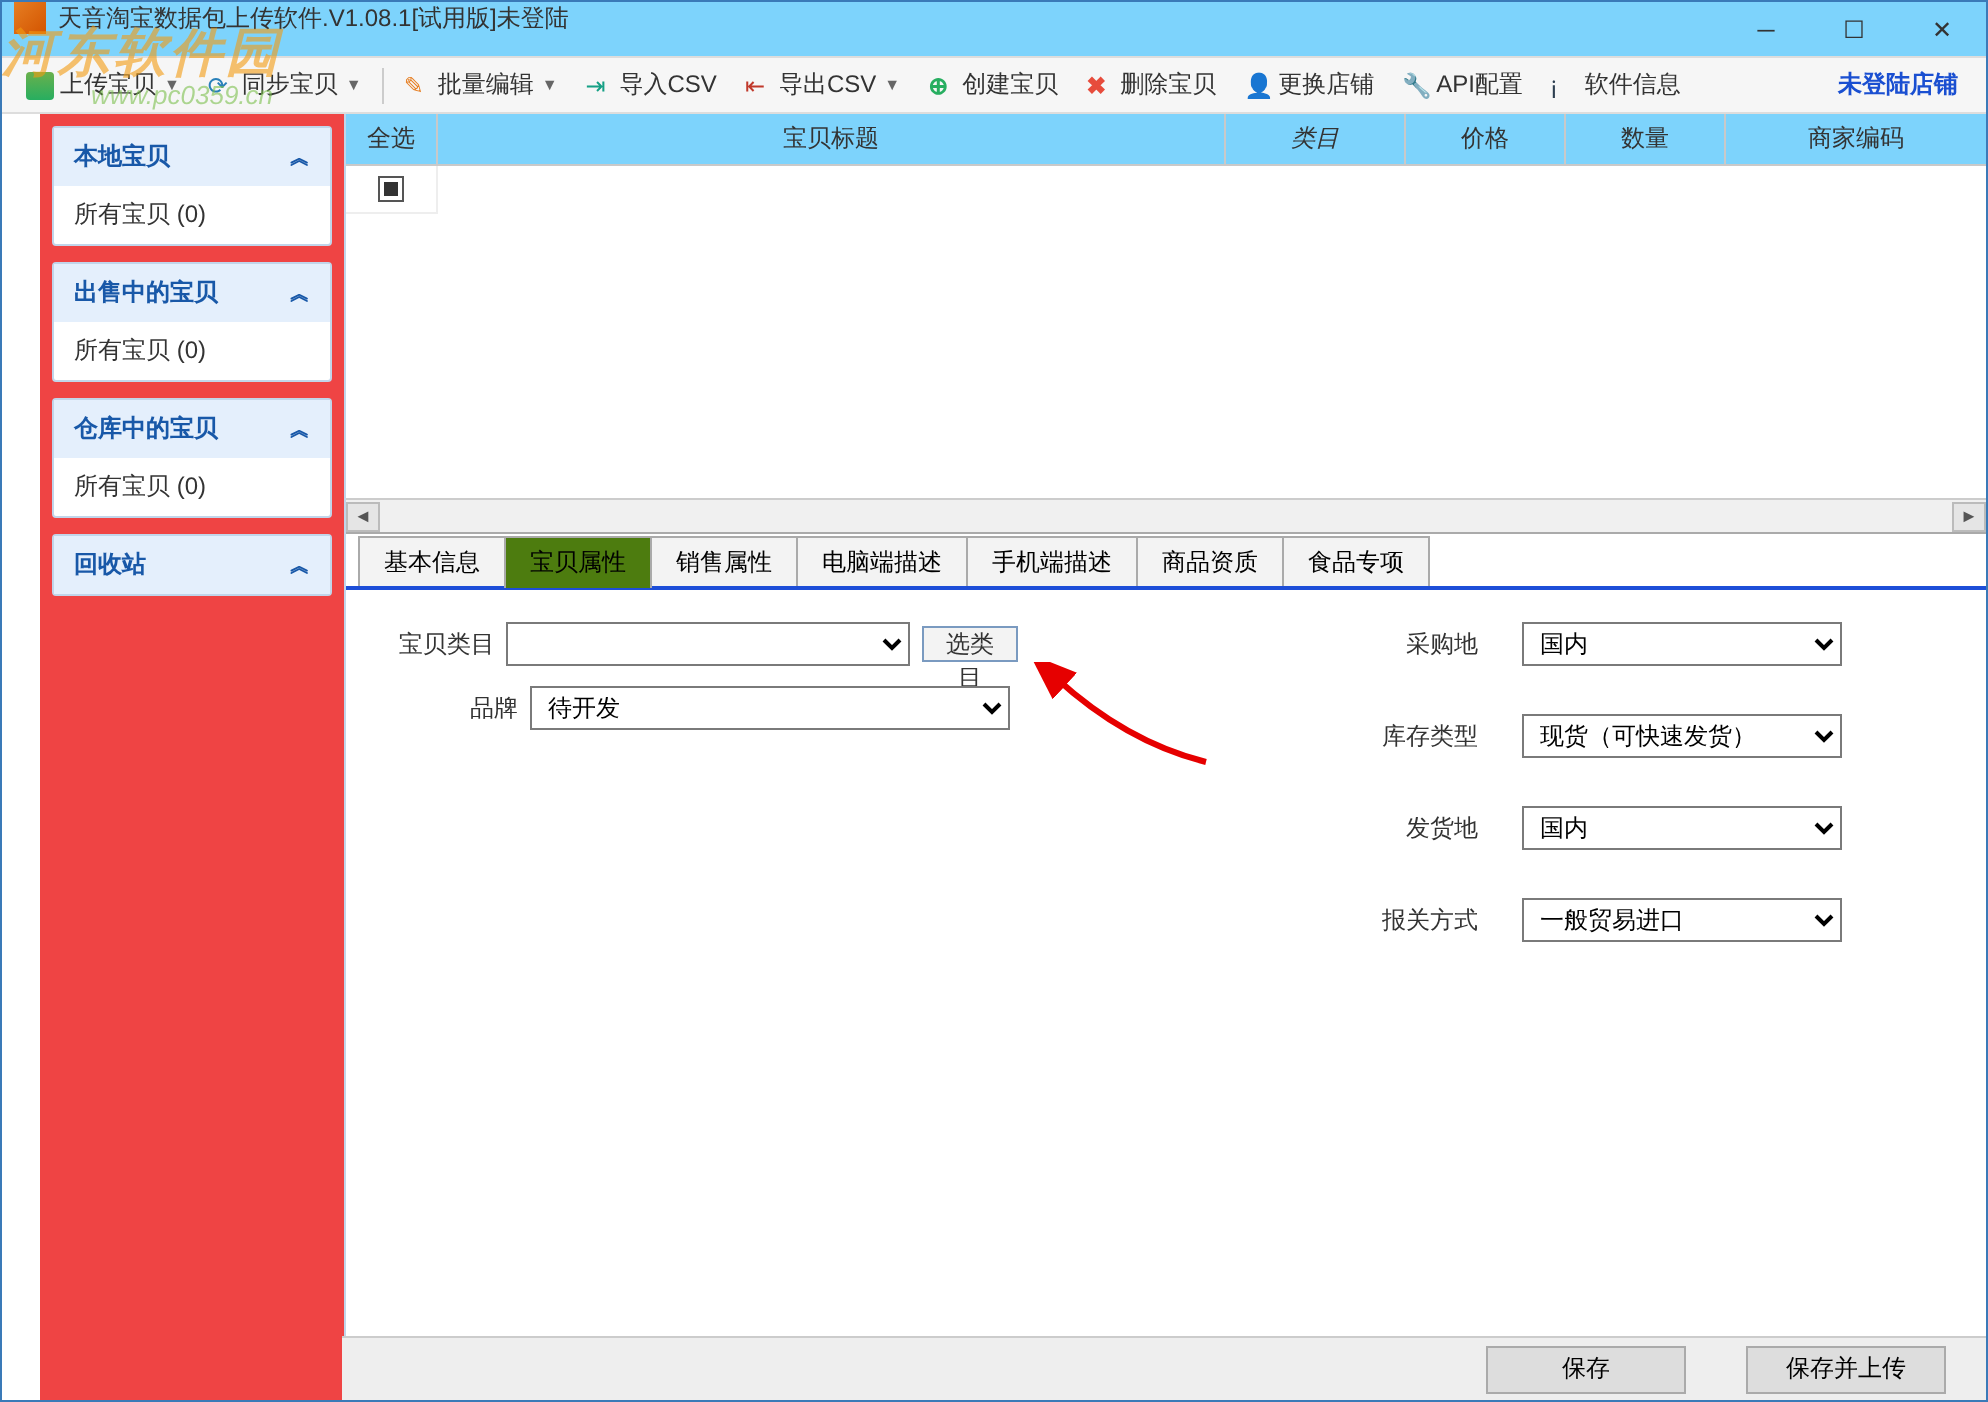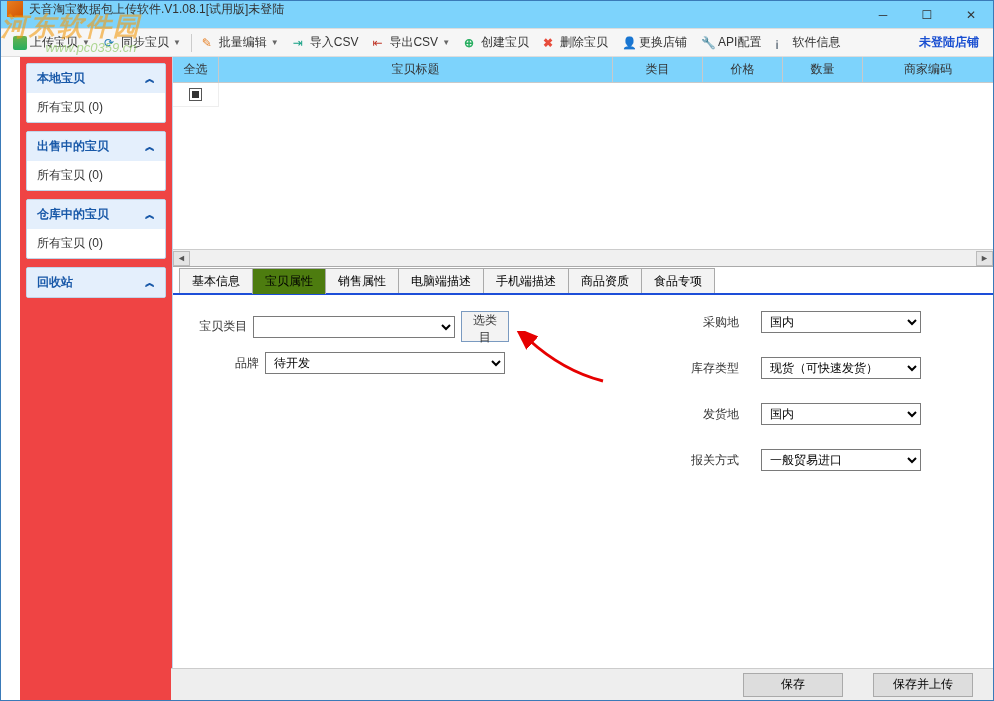--- a/index.html
+++ b/index.html
@@ -37,21 +37,21 @@
 
 
 .content { flex: 1; display: flex; flex-direction: column; background: #fff; }
 
 
 .gridzone { height: 210px; display: flex; flex-direction: column; border-bottom: 1px solid #aaa; }
 .grid-head { height: 26px; background: #7dd3fc; border-bottom: 1px solid #c9c9c9; display: flex; }
 .gh { border-right: 1px solid #c9c9c9; display: flex; align-items: center; justify-content: center; color: #333; }
 .gh-sel { width: 46px; }
 .gh-title { flex: 1; }
-.gh-cat { width: 90px; }
+.gh-cat { width: 90px; font-style: italic; }
 .gh-price { width: 80px; }
 .gh-qty { width: 80px; }
 .gh-code { width: 130px; border-right: none; }
 .grid-body { flex: 1; background: #fff; display: flex; }
 .grid-row0 { height: 24px; width: 100%; display: flex; }
 .gc { border-right: 1px solid #eee; border-bottom: 1px solid #eee; display: flex; align-items: center; justify-content: center; }
 .tri-check { width: 13px; height: 13px; border: 1px solid #555; display: inline-flex; align-items: center; justify-content: center; background: #fff; }
 .tri-check span { width: 7px; height: 7px; background: #333; }
 .hscroll { height: 17px; background: #f0f0f0; border-top: 1px solid #ccc; display: flex; align-items: center; }
 .hs-arrow { width: 17px; height: 15px; background: #e5e5e5; border: 1px solid #bbb; display: flex; align-items: center; justify-content: center; font-size: 9px; color: #555; }
@@ -60,21 +60,21 @@
 
 .tabstrip { height: 26px; display: flex; align-items: flex-end; padding-left: 6px; padding-top: 4px; }
 .tab { padding: 4px 12px; border: 1px solid #aaa; border-bottom: none; background: #f3f3f3; margin-right: -1px; position: relative; top: 1px; }
 .tab.active { background: #4d7c0f; z-index: 2; }
 .tabpanel { flex: 1; border-top: 2px solid #1d4ed8; padding: 16px 16px 0 16px; position: relative; }
 
 
 .form-row { display: flex; align-items: center; margin-bottom: 10px; }
 .form-lbl { width: 70px; text-align: right; color: #333; margin-right: 6px; }
 .form-sel { height: 22px; border: 1px solid #7a7a7a; background: #fff; padding: 1px 4px; }
-.form-btn { height: 31px; padding: 0 8px; margin-left: 6px; background: #f3f3f3; border: 1px solid #7a9ac0; color: #333; }
+.form-btn { height: 18px; padding: 0 8px; margin-left: 6px; background: #f3f3f3; border: 1px solid #7a9ac0; color: #333; }
 .form-note { margin: 12px 0 8px 6px; color: #333; }
 .cols { display: flex; }
 .col-l { width: 320px; }
 .col-r { margin-left: 150px; }
 .col-r .form-row { margin-bottom: 24px; gap: 16px; }
 .col-r .form-lbl { width: 80px; }
 .col-r .form-sel { width: 160px; }
 
 
 .arrow { position: absolute; top: 36px; left: 340px; pointer-events: none; }

